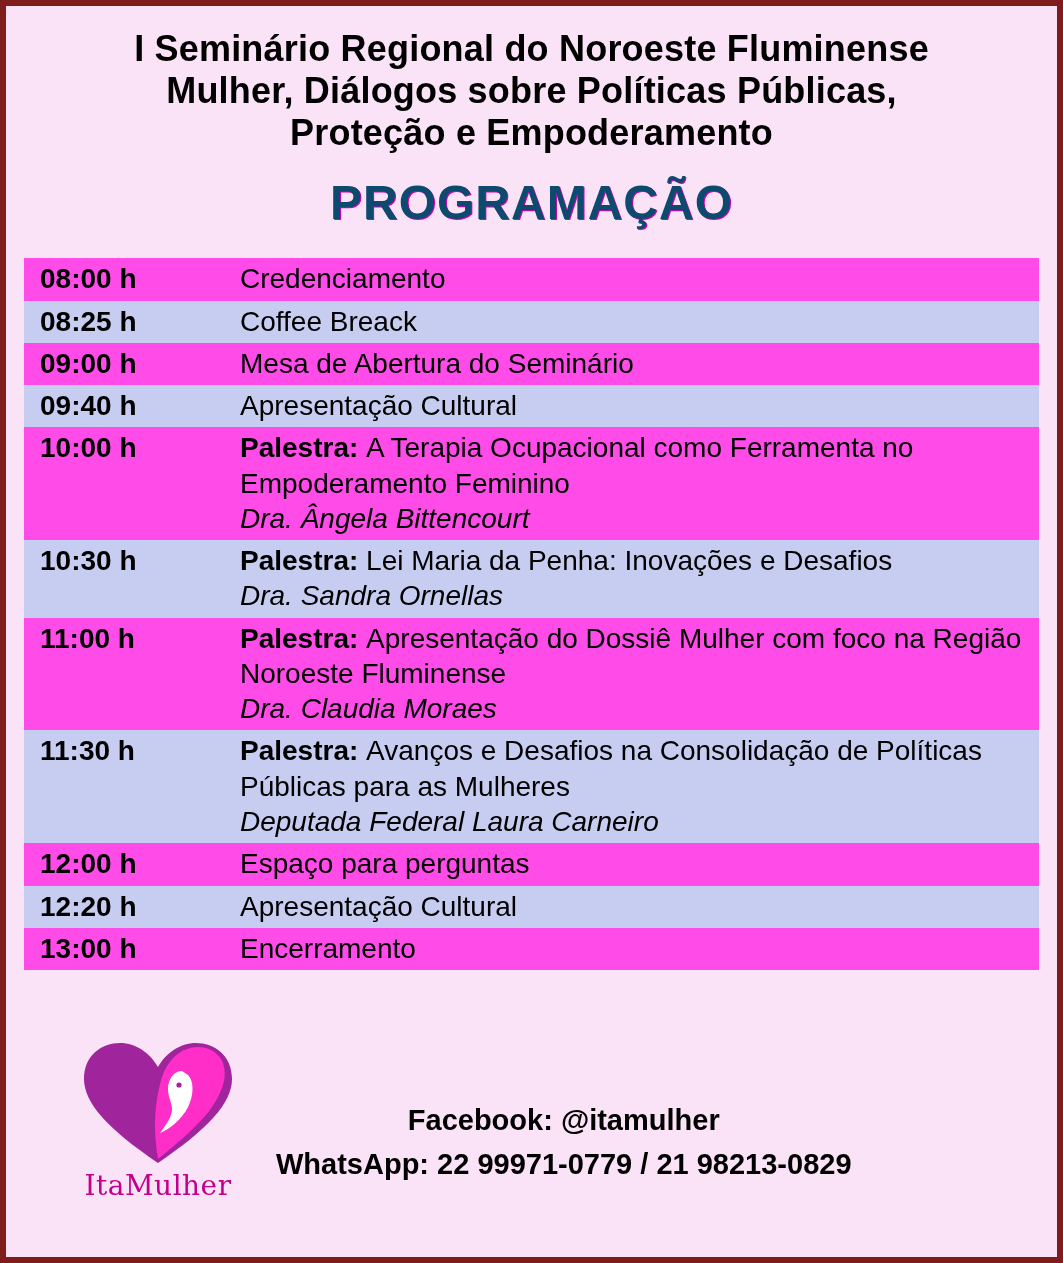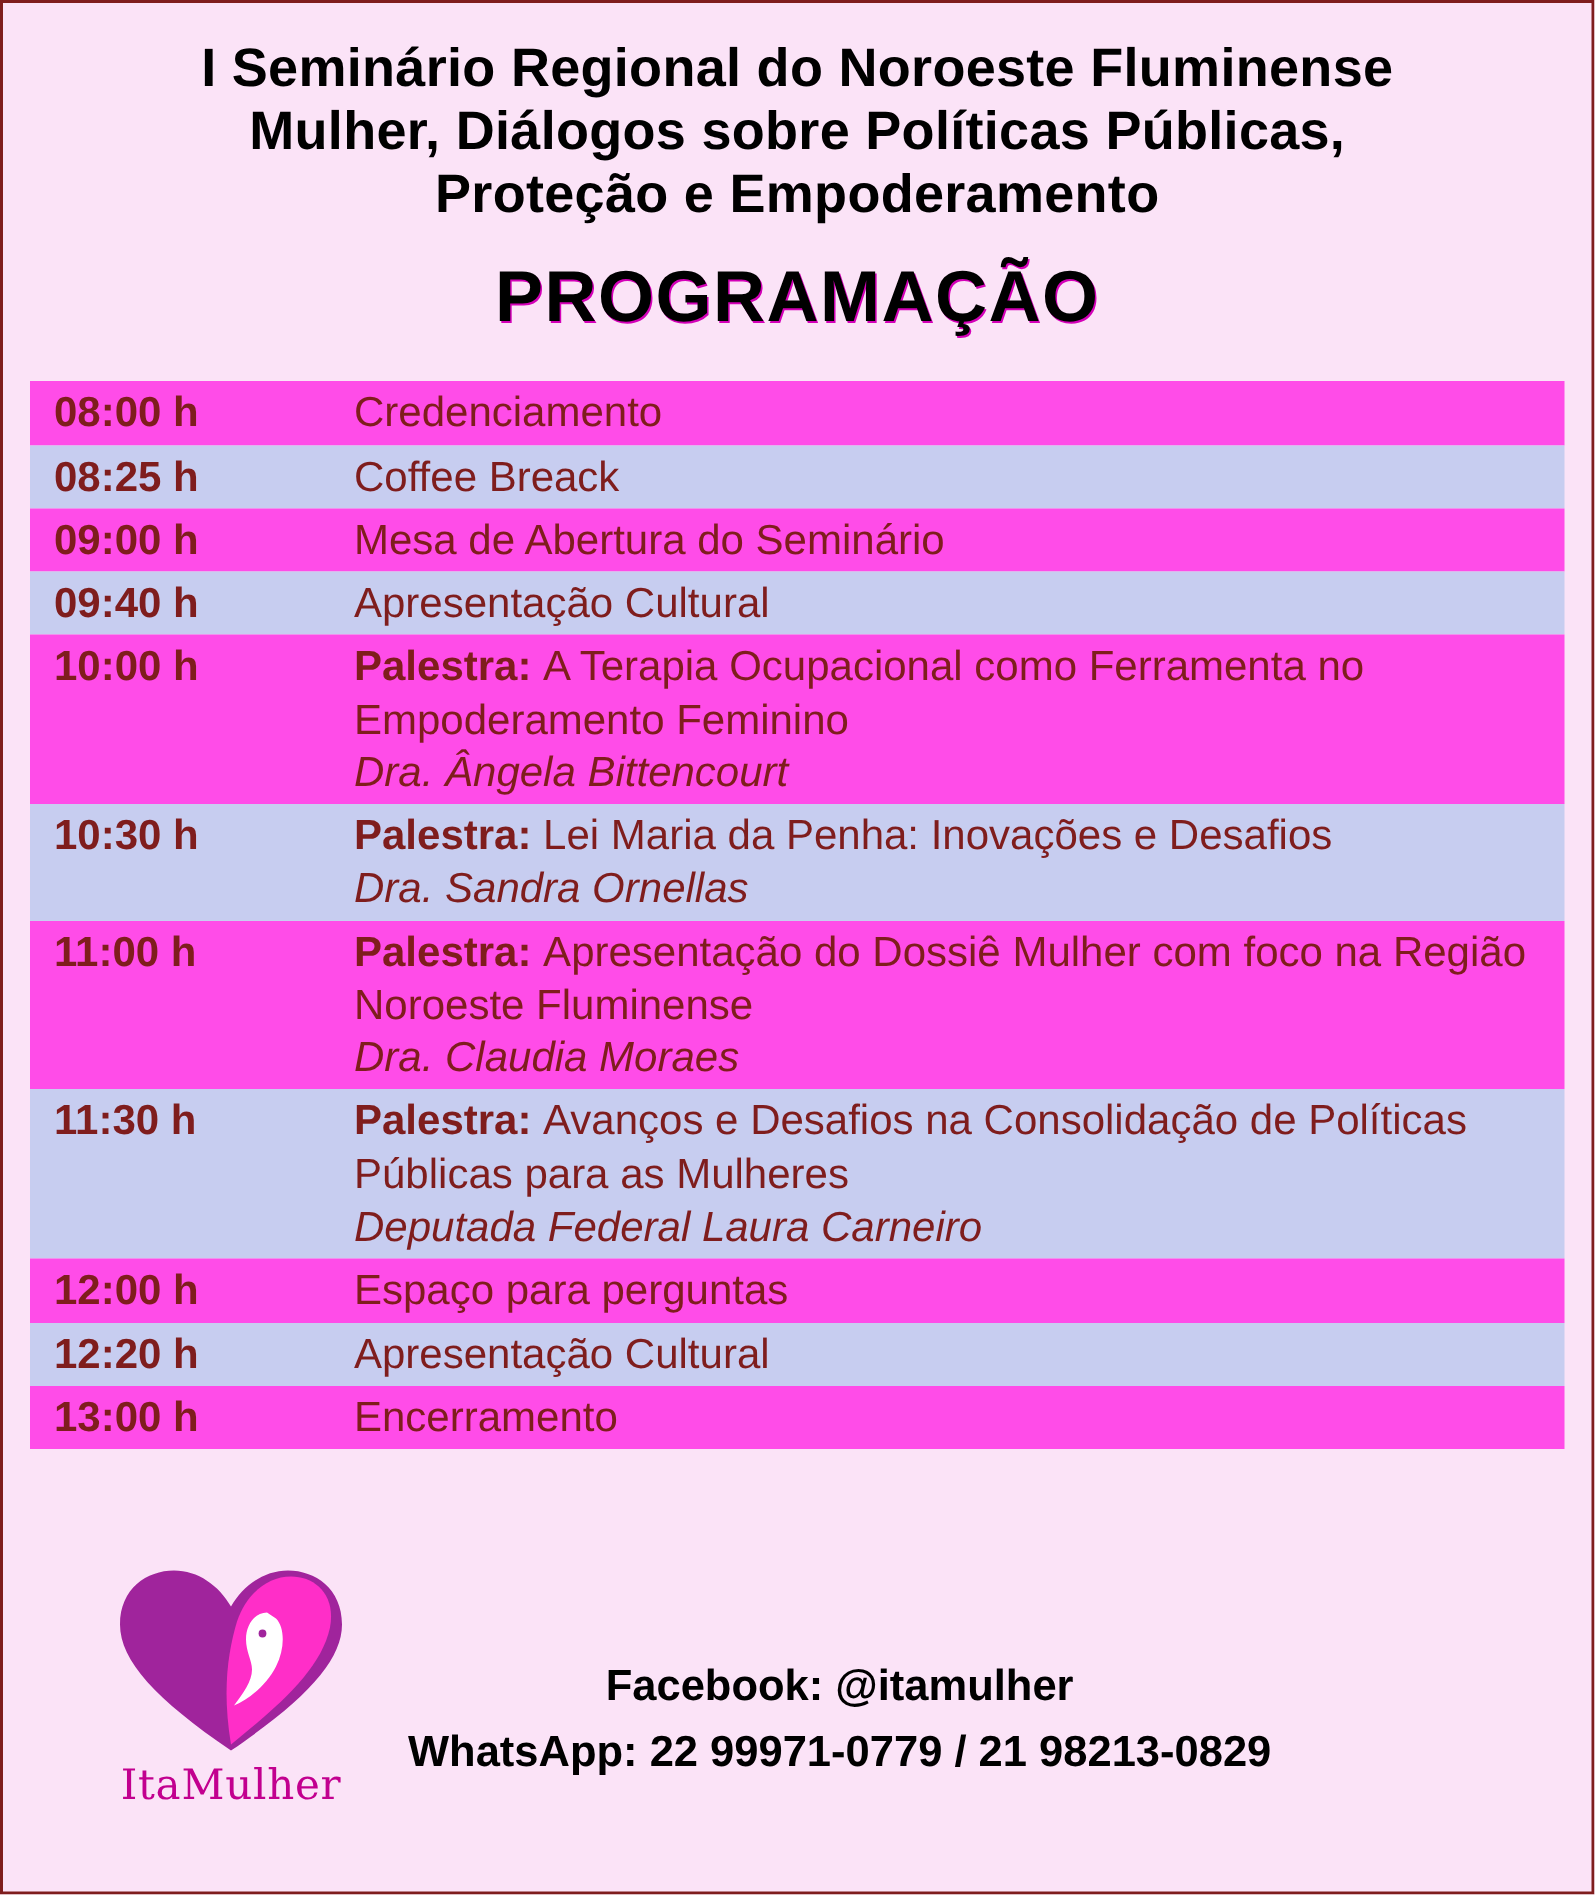--- a/index.html
+++ b/index.html
@@ -9,59 +9,59 @@
   }
   body {
     font-family: "Liberation Sans", sans-serif;
   }
   .poster {
     position: relative;
     width: 1063px;
     height: 1263px;
     box-sizing: border-box;
     background: #fbe3f7;
-    border: 2px solid #7f1d1d;
+    border: 6px solid #7f1d1d;
     overflow: hidden;
   }
   .title-block {
     padding: 22px 28px 0 28px;
     text-align: center;
   }
   .title-line {
     font-size: 36px;
     font-weight: bold;
     color: #000000;
     line-height: 1.16;
     letter-spacing: 0.2px;
   }
   .programacao {
     text-align: center;
     font-size: 48px;
     font-weight: bold;
-    color: #000000;
+    color: #0c4a6e;
     letter-spacing: 1px;
     margin-top: 22px;
     text-shadow: 1px 1px 0 #d400b8;
   }
   .schedule {
     margin: 28px 18px 0 18px;
     border-collapse: collapse;
     width: calc(100% - 36px);
   }
   .schedule tr.odd {
     background: #ff4ce8;
   }
   .schedule tr.even {
     background: #c7cdf0;
   }
   .schedule td {
     vertical-align: top;
     padding: 3px 0 4px 0;
     font-size: 28px;
-    color: #7f1d1d;
+    color: #000000;
     line-height: 1.26;
   }
   .schedule td.time {
     width: 200px;
     font-weight: bold;
     padding-left: 16px;
     white-space: nowrap;
   }
   .schedule td.desc {
     padding-right: 12px;

